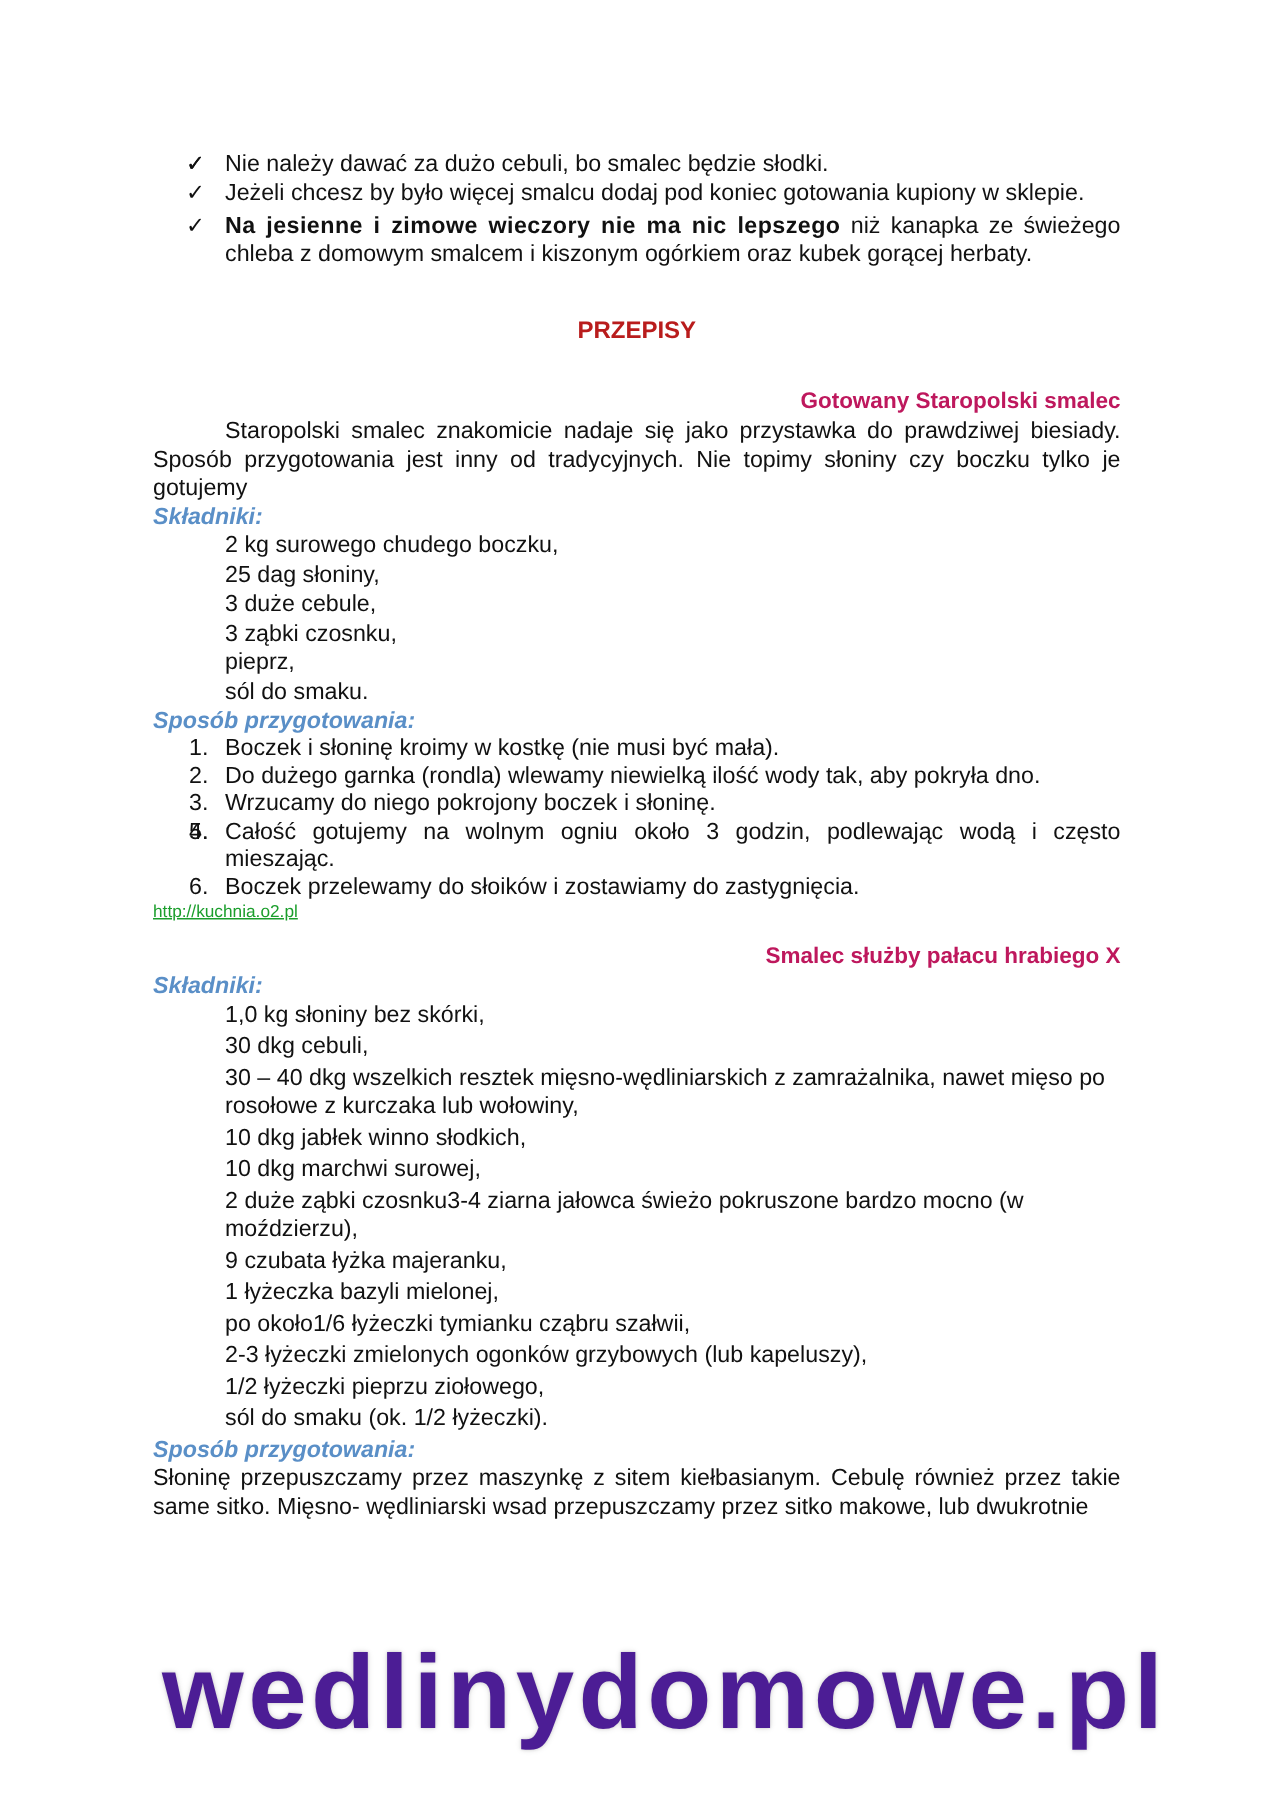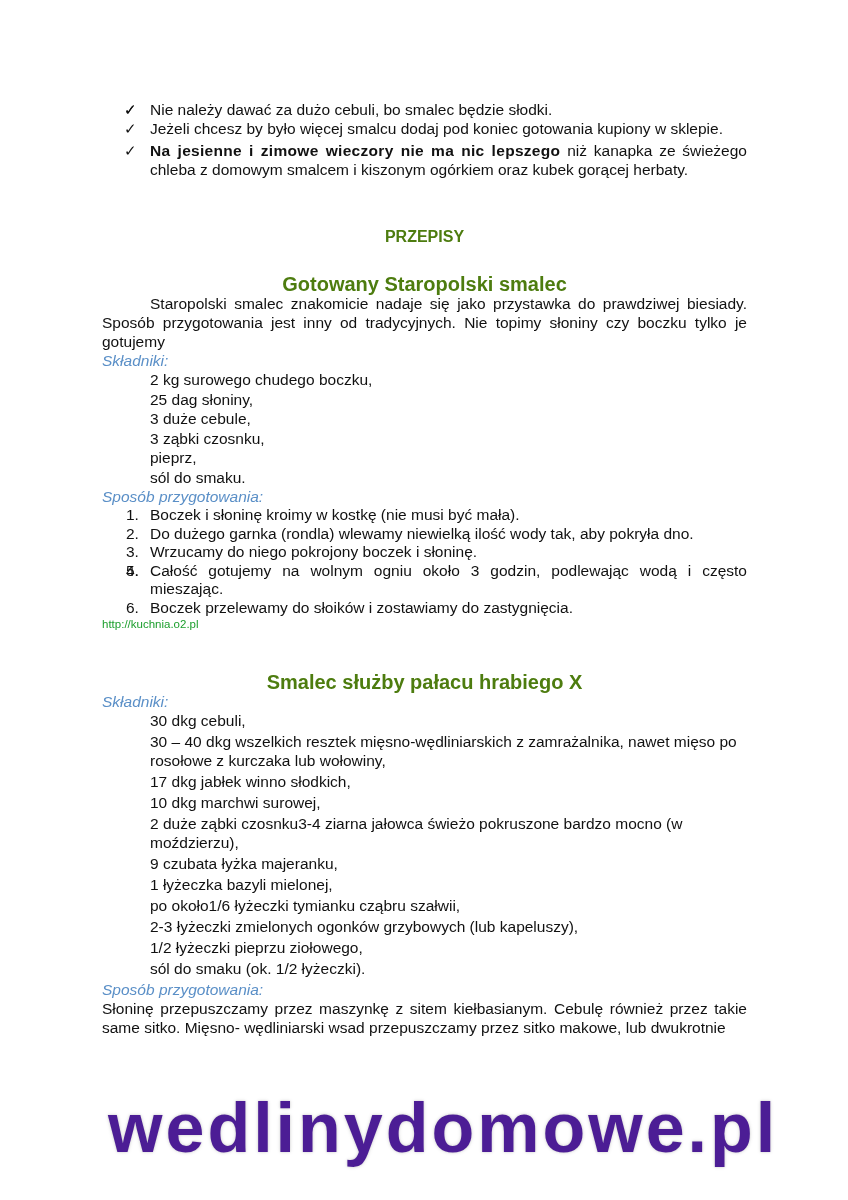--- a/index.html
+++ b/index.html
@@ -4,31 +4,31 @@
 <style>
   html, body { margin: 0; padding: 0; background: #ffffff; }
   body { width: 848px; height: 1200px; position: relative; overflow: hidden;
          font-family: "Liberation Sans", sans-serif; color: #111; font-size: 15.5px; }
   .page { position: absolute; left: 102px; top: 100px; width: 645px; }
   .tips { list-style: none; margin: 0; padding: 0; }
   .tips li { position: relative; padding-left: 48px; line-height: 19px; margin: 0; }
   .tips li .check { position: absolute; left: 22px; top: 0; font-size: 15px; }
   .tips li.bold-tip { text-align: justify; font-size: 15.5px; }
   .tips li.bold-tip b { font-weight: bold; letter-spacing: 0.3px; }
-  .section-title { text-align: center; color: #4d7c0f; font-weight: bold; font-size: 16px; margin-top: 49px; }
-  .recipe-title { text-align: center; color: #4d7c0f; font-weight: bold; font-size: 20px; margin-top: 28px; line-height: 20px; }
+  .section-title { text-align: center; color: #b91c1c; font-weight: bold; font-size: 16px; margin-top: 33px; }
+  .recipe-title { text-align: right; color: #be185d; font-weight: bold; font-size: 15px; margin-top: 28px; line-height: 20px; }
   .intro { text-align: justify; line-height: 19px; text-indent: 48px; }
-  .sub { color: #5a8fc7; font-weight: normal; font-style: italic; font-size: 15.5px; line-height: 19px; }
+  .sub { color: #5a8fc7; font-weight: bold; font-style: italic; font-size: 15.5px; line-height: 19px; }
   .ingr { margin: 0; padding: 0; list-style: none; }
   .ingr li { padding-left: 48px; line-height: 19.5px; }
   .ingr.spaced li { line-height: 19px; margin-bottom: 2px; }
   .steps { margin: 0; padding: 0; list-style: none; }
   .steps li { position: relative; padding-left: 48px; line-height: 18.5px; text-align: justify; }
   .steps li .num { position: absolute; left: 24px; top: 0; }
-  .source { color: #1b9e2c; font-size: 11.5px; line-height: 15px; }
+  .source { color: #1b9e2c; font-size: 11.5px; line-height: 15px; text-decoration: underline; }
   .prose { text-align: justify; line-height: 19px; }
   .watermark { position: absolute; left: 108px; top: 1088px; font-family: "Liberation Sans", sans-serif;
                font-size: 70px; font-weight: bold; color: #4c1d95; letter-spacing: 3px;
                text-shadow: 0 0 2px #d0d0d0, 0 0 4px #e0e0e0; }
 </style>
 </head>
 <body>
 
 <div class="page">
   <ul class="tips">
@@ -55,26 +55,27 @@
   <ol class="steps">
     <li><span class="num">1.</span><span>Boczek i słoninę kroimy w kostkę (nie musi być mała).</span></li>
     <li><span class="num">2.</span><span>Do dużego garnka (rondla) wlewamy niewielką ilość wody tak, aby pokryła dno.</span></li>
     <li><span class="num">3.</span><span>Wrzucamy do niego pokrojony boczek i słoninę.</span></li>
     <li><span class="num">4.</span></li>
     <li><span class="num">5.</span><span>Całość gotujemy na wolnym ogniu około 3 godzin, podlewając wodą i często mieszając.</span></li>
     <li><span class="num">6.</span><span>Boczek przelewamy do słoików i zostawiamy do zastygnięcia.</span></li>
   </ol>
   <div class="source">http://kuchnia.o2.pl</div>
 
-  <div class="recipe-title" style="margin-top:40px;">Smalec służby pałacu hrabiego X</div>
+  <div class="recipe-title" style="margin-top:12px;">Smalec służby pałacu hrabiego X</div>
   <div class="sub">Składniki:</div>
   <ul class="ingr spaced">
+    <li>1,0 kg słoniny bez skórki,</li>
     <li>30 dkg cebuli,</li>
     <li>30 – 40 dkg wszelkich resztek mięsno-wędliniarskich z zamrażalnika, nawet mięso po rosołowe z kurczaka lub wołowiny,</li>
-    <li>17 dkg  jabłek winno słodkich,</li>
+    <li>10 dkg  jabłek winno słodkich,</li>
     <li>10 dkg marchwi surowej,</li>
     <li>2 duże ząbki czosnku3-4 ziarna jałowca świeżo pokruszone bardzo mocno (w moździerzu),</li>
     <li>9 czubata łyżka majeranku,</li>
     <li>1 łyżeczka bazyli mielonej,</li>
     <li>po około1/6 łyżeczki  tymianku cząbru szałwii,</li>
     <li>2-3 łyżeczki zmielonych ogonków grzybowych (lub kapeluszy),</li>
     <li>1/2 łyżeczki pieprzu ziołowego,</li>
     <li>sól do smaku (ok. 1/2 łyżeczki).</li>
   </ul>
   <div class="sub">Sposób przygotowania:</div>

